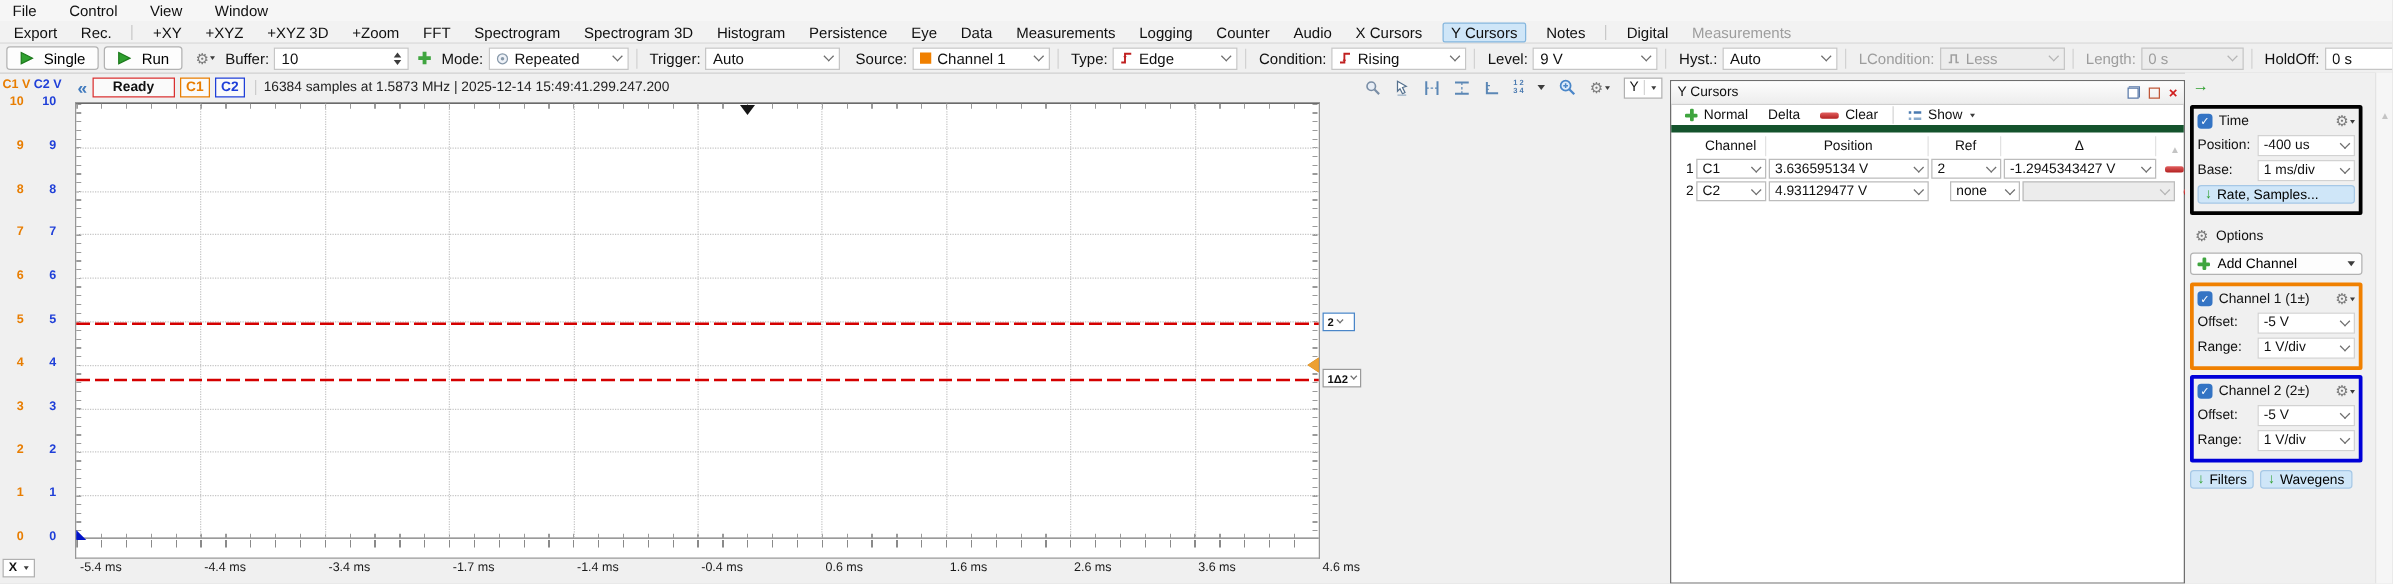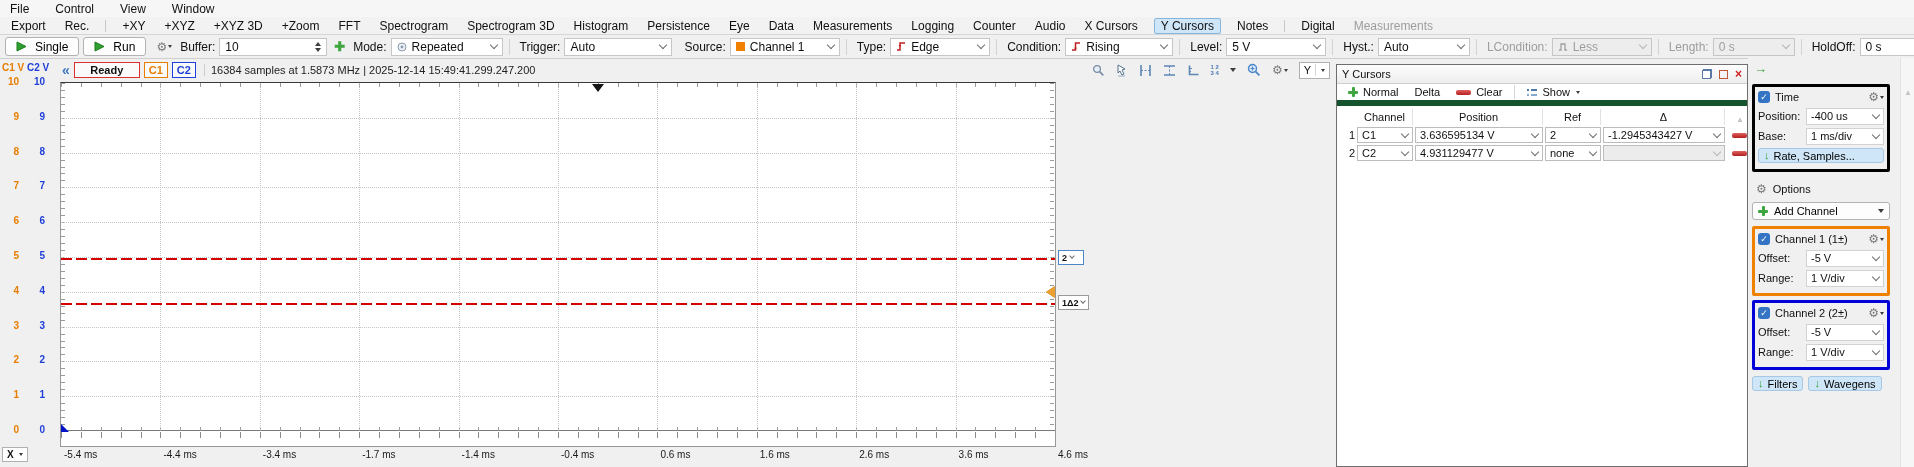--- a/index.html
+++ b/index.html
@@ -232,21 +232,21 @@
       <svg width="10" height="11" viewBox="0 0 10 11">
           <path d="M1,9 H4.5 V2 H9" fill="none" stroke="#c02020" stroke-width="1.5"></path>
           <path d="M4.5,5.5 L3.1,7.5 H5.9 Z" fill="#c02020"></path>
         </svg>
       <span class="lbl">Rising</span>
       <span class="chev"></span>
     </span>
     <span class="tsep"></span>
     <span class="tlabel">Level:</span>
     <span class="dd" style="width:100px">
-      <span class="lbl">5 V</span>
+      <span class="lbl">9 V</span>
       <span class="chev"></span>
     </span>
     <span class="tsep"></span>
     <span class="tlabel">Hyst.:</span>
     <span class="dd" style="width:92px">
       <span class="lbl">Auto</span>
       <span class="chev"></span>
     </span>
     <span class="tsep"></span>
     <span class="tlabel dis">LCondition:</span>
@@ -469,21 +469,21 @@
           <div class="trow">
             <span class="tidx">2</span>
             <span class="tdd" style="width: 56px;">
               <span class="tdd-txt">C2</span>
               <span class="chev"></span>
             </span>
             <span class="tdd" style="width: 128px;">
               <span class="tdd-txt">4.931129477 V</span>
               <span class="chev"></span>
             </span>
-            <span class="tdd" style="width: 56px;">
+            <span class="tdd" style="width: 56px; margin-left: 15px;">
               <span class="tdd-txt">none</span>
               <span class="chev"></span>
             </span>
             <span class="tdd tddis" style="width: 122px;">
               <span class="tdd-txt"></span>
               <span class="chev lt"></span>
             </span>
             <span class="tdel">
               <span class="redpill"></span>
             </span>

